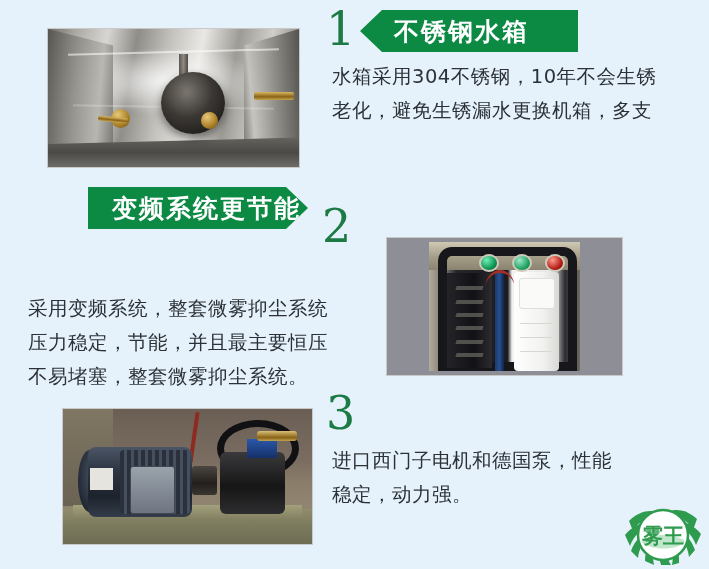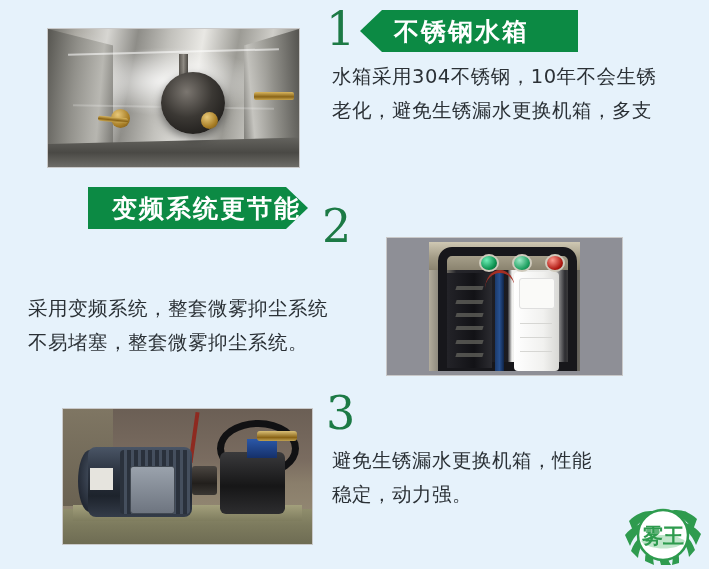--- a/index.html
+++ b/index.html
@@ -320,20 +320,21 @@
   </div>
 
   <div class="banner banner-right-point" style="left:88px; top:187px; width:220px;">
     <span class="banner-text">变频系统更节能</span>
   </div>
 
   <div class="numeral" style="left:322px; top:203px;">2</div>
 
   <div class="para" style="left:28px; top:268px; width:360px;margin-top:24px;">
     <div>采用变频系统，整套微雾抑尘系统</div>
+    <div>压力稳定，节能，并且最主要恒压</div>
     <div>不易堵塞，整套微雾抑尘系统。</div>
   </div>
 
   <div class="photo" style="left:386px; top:237px; width:237px; height:139px;">
     <div class="cab-bg">
       <div class="cab-inner">
         <div class="cab-top-rail"></div>
         <div class="cab-frame"></div>
         <div class="lamp lamp-green" style="left:33%;"></div>
         <div class="lamp lamp-green2" style="left:55%;"></div>
@@ -374,21 +375,21 @@
       <div class="pump-body"></div>
       <div class="pump-blue"></div>
       <div class="brass-fit"></div>
     </div>
   </div>
 
   <div class="numeral" style="left:326px; top:390px;">3</div>
 
 
   <div class="para" style="left:332px; top:444px; width:370px;">
-    <div>避免生锈漏水更换机箱，性能</div>
+    <div>进口西门子电机和德国泵，性能</div>
     <div>稳定，动力强。</div>
   </div>
 
   <div class="logo">
     <svg viewBox="0 0 84 76" width="84" height="76">
       <g fill="#2e9b4e">
         <path d="M8 30 C 18 20, 30 18, 38 22 C 28 24, 18 30, 12 40 Z"></path>
         <path d="M4 44 C 12 34, 24 30, 33 32 C 22 36, 13 44, 9 55 Z"></path>
         <path d="M10 60 C 14 48, 24 40, 33 40 C 24 47, 18 57, 17 67 Z"></path>
         <path d="M24 70 C 24 58, 30 48, 38 45 C 33 54, 31 64, 33 74 Z"></path>

